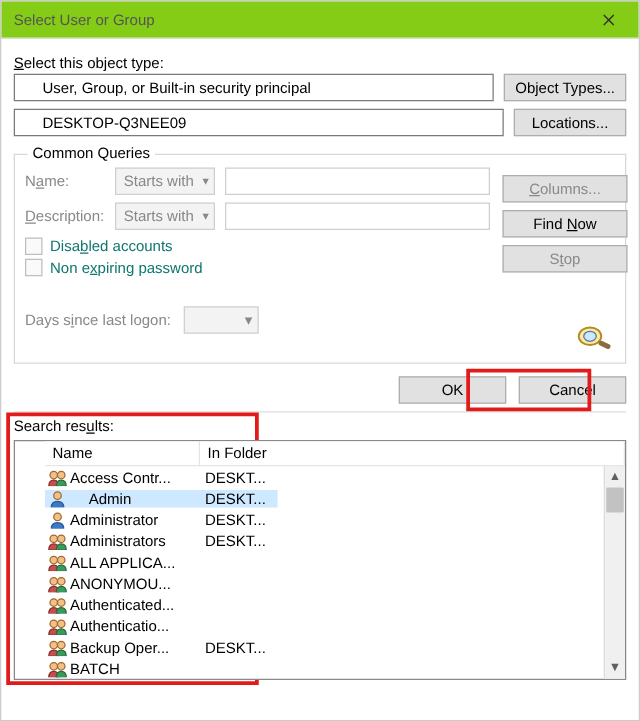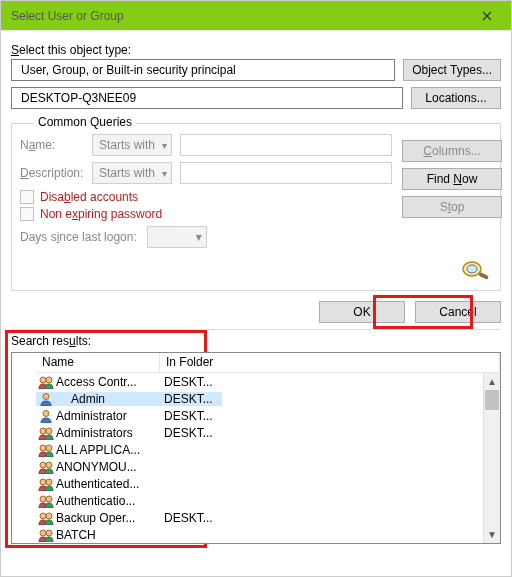--- a/index.html
+++ b/index.html
@@ -36,21 +36,21 @@
   }
   .content { padding: 8px 10px 0 10px; }
   .label { margin: 4px 0 2px 0; }
   .label u { text-decoration: underline; }
   .row { display: flex; gap: 8px; align-items: center; margin-bottom: 6px; }
   .txt {
     flex: 1;
     height: 22px;
     border: 1px solid #7a7a7a;
     background: #fff;
-    padding: 2px 9px;
+    padding: 2px 22px;
     font: inherit;
   }
   .btn {
     height: 22px;
     min-width: 90px;
     border: 1px solid #adadad;
     background: #e1e1e1;
     font: inherit;
     padding: 0 8px;
     color: #000;
@@ -61,21 +61,21 @@
     position: relative;
     border: 1px solid #d7d7d7;
     margin-top: 14px;
     padding: 10px 8px 8px 8px;
     display: flex;
     gap: 10px;
   }
   .legend {
     position: absolute;
     top: -9px;
-    left: 22px;
+    left: 10px;
     background: #fff;
     padding: 0 4px;
     font-size: 12px;
     color: #000;
   }
   .query-left { flex: 1; color: #888; }
   .q-row { display: flex; align-items: center; margin-bottom: 6px; }
   .q-lbl { width: 72px; }
   .q-combo {
     width: 80px;
@@ -90,25 +90,25 @@
     font-size: 12px;
   }
   .q-combo .chev { font-size: 10px; color: #888;}
   .q-input {
     flex: 1;
     margin-left: 8px;
     height: 22px;
     border: 1px solid #cfcfcf;
     background: #fff;
   }
-  .chkrow { display: flex; gap: 6px; margin: 3px 0; color: #b91c1c; }
+  .chkrow { display: flex; gap: 6px; margin: 3px 0; color: #0f766e; }
   .chk {
     width: 14px; height: 14px; border: 1px solid #bfbfbf; background: #fafafa;
   }
-  .days-row { display: flex; align-items: center; margin-top: 5px; color: #888;}
+  .days-row { display: flex; align-items: center; margin-top: 24px; color: #888;}
   .days-combo {
     width: 60px; height: 22px; border: 1px solid #cfcfcf; background: #f3f3f3;
     display:flex;align-items:center;justify-content:flex-end;padding:0 4px;margin-left:10px;
   }
   .side-btns { display: flex; flex-direction: column; gap: 6px; width: 90px; padding-top: 6px;}
   .side-btns .btn { min-width: 0; width: 100px; }
   .btn.disabled { color: #8a8a8a; }
   .magnify { margin-top: 34px; align-self: flex-end; width:34px; height:24px; }
 
   .dlg-btn-row {

